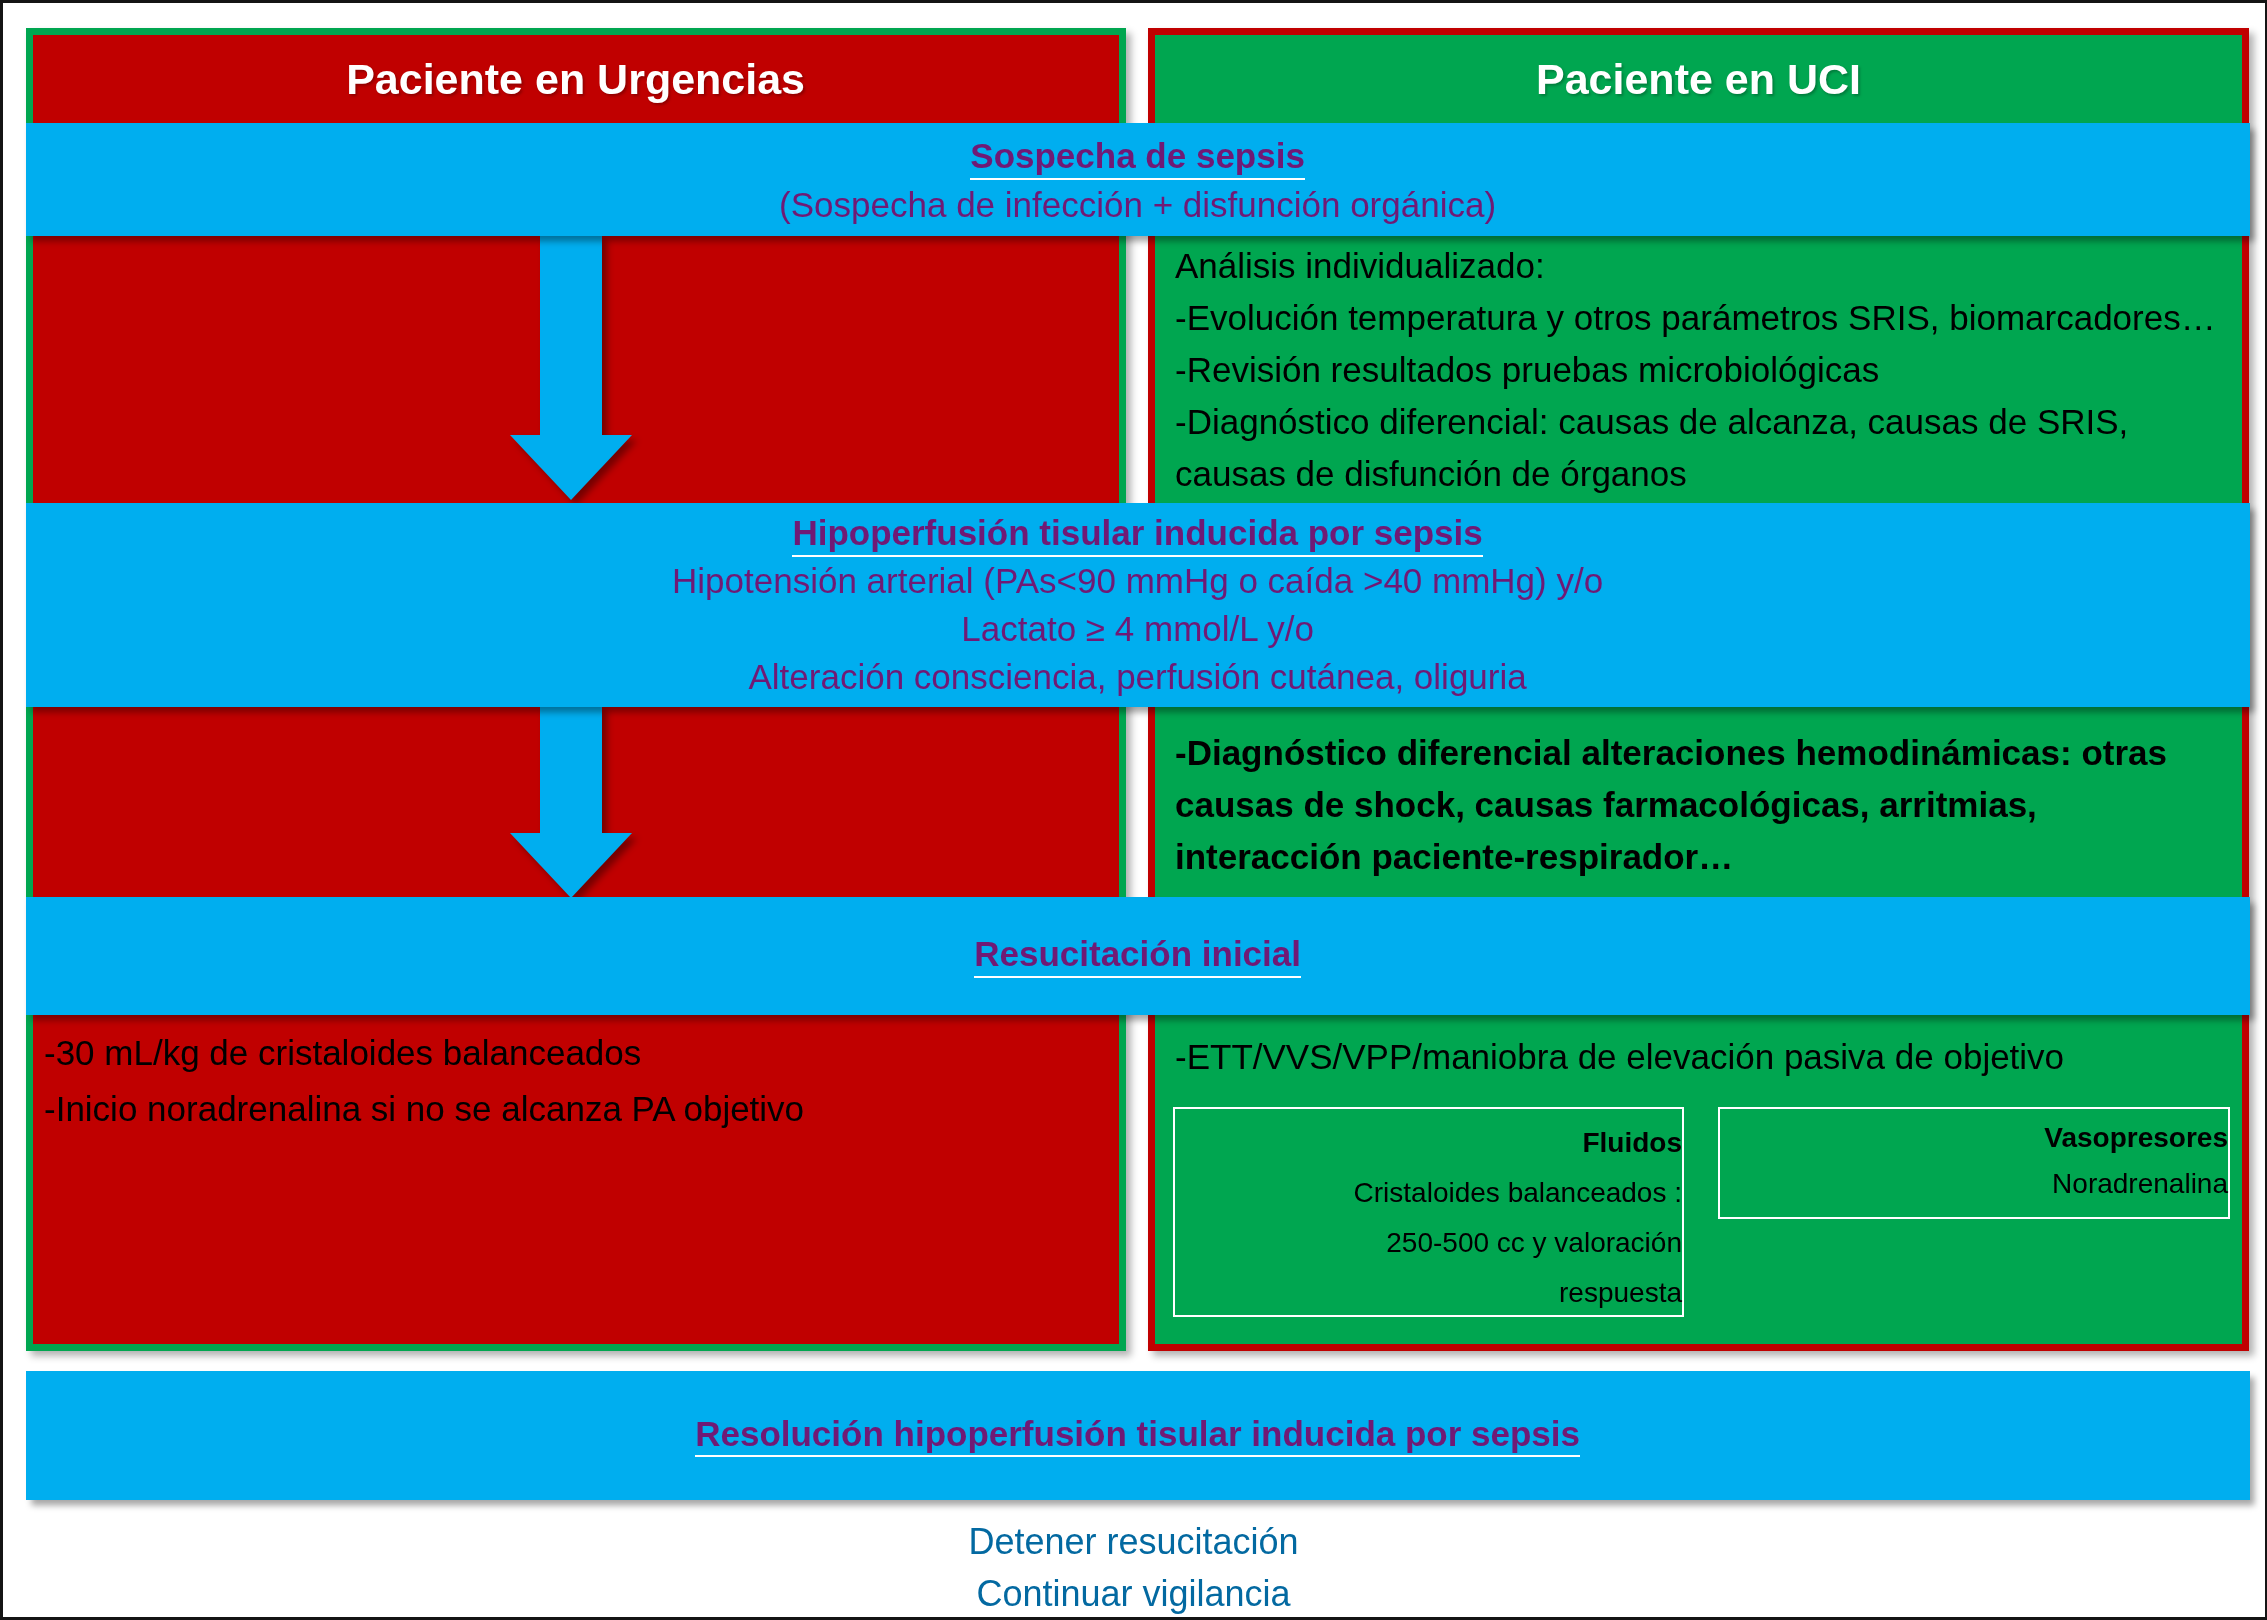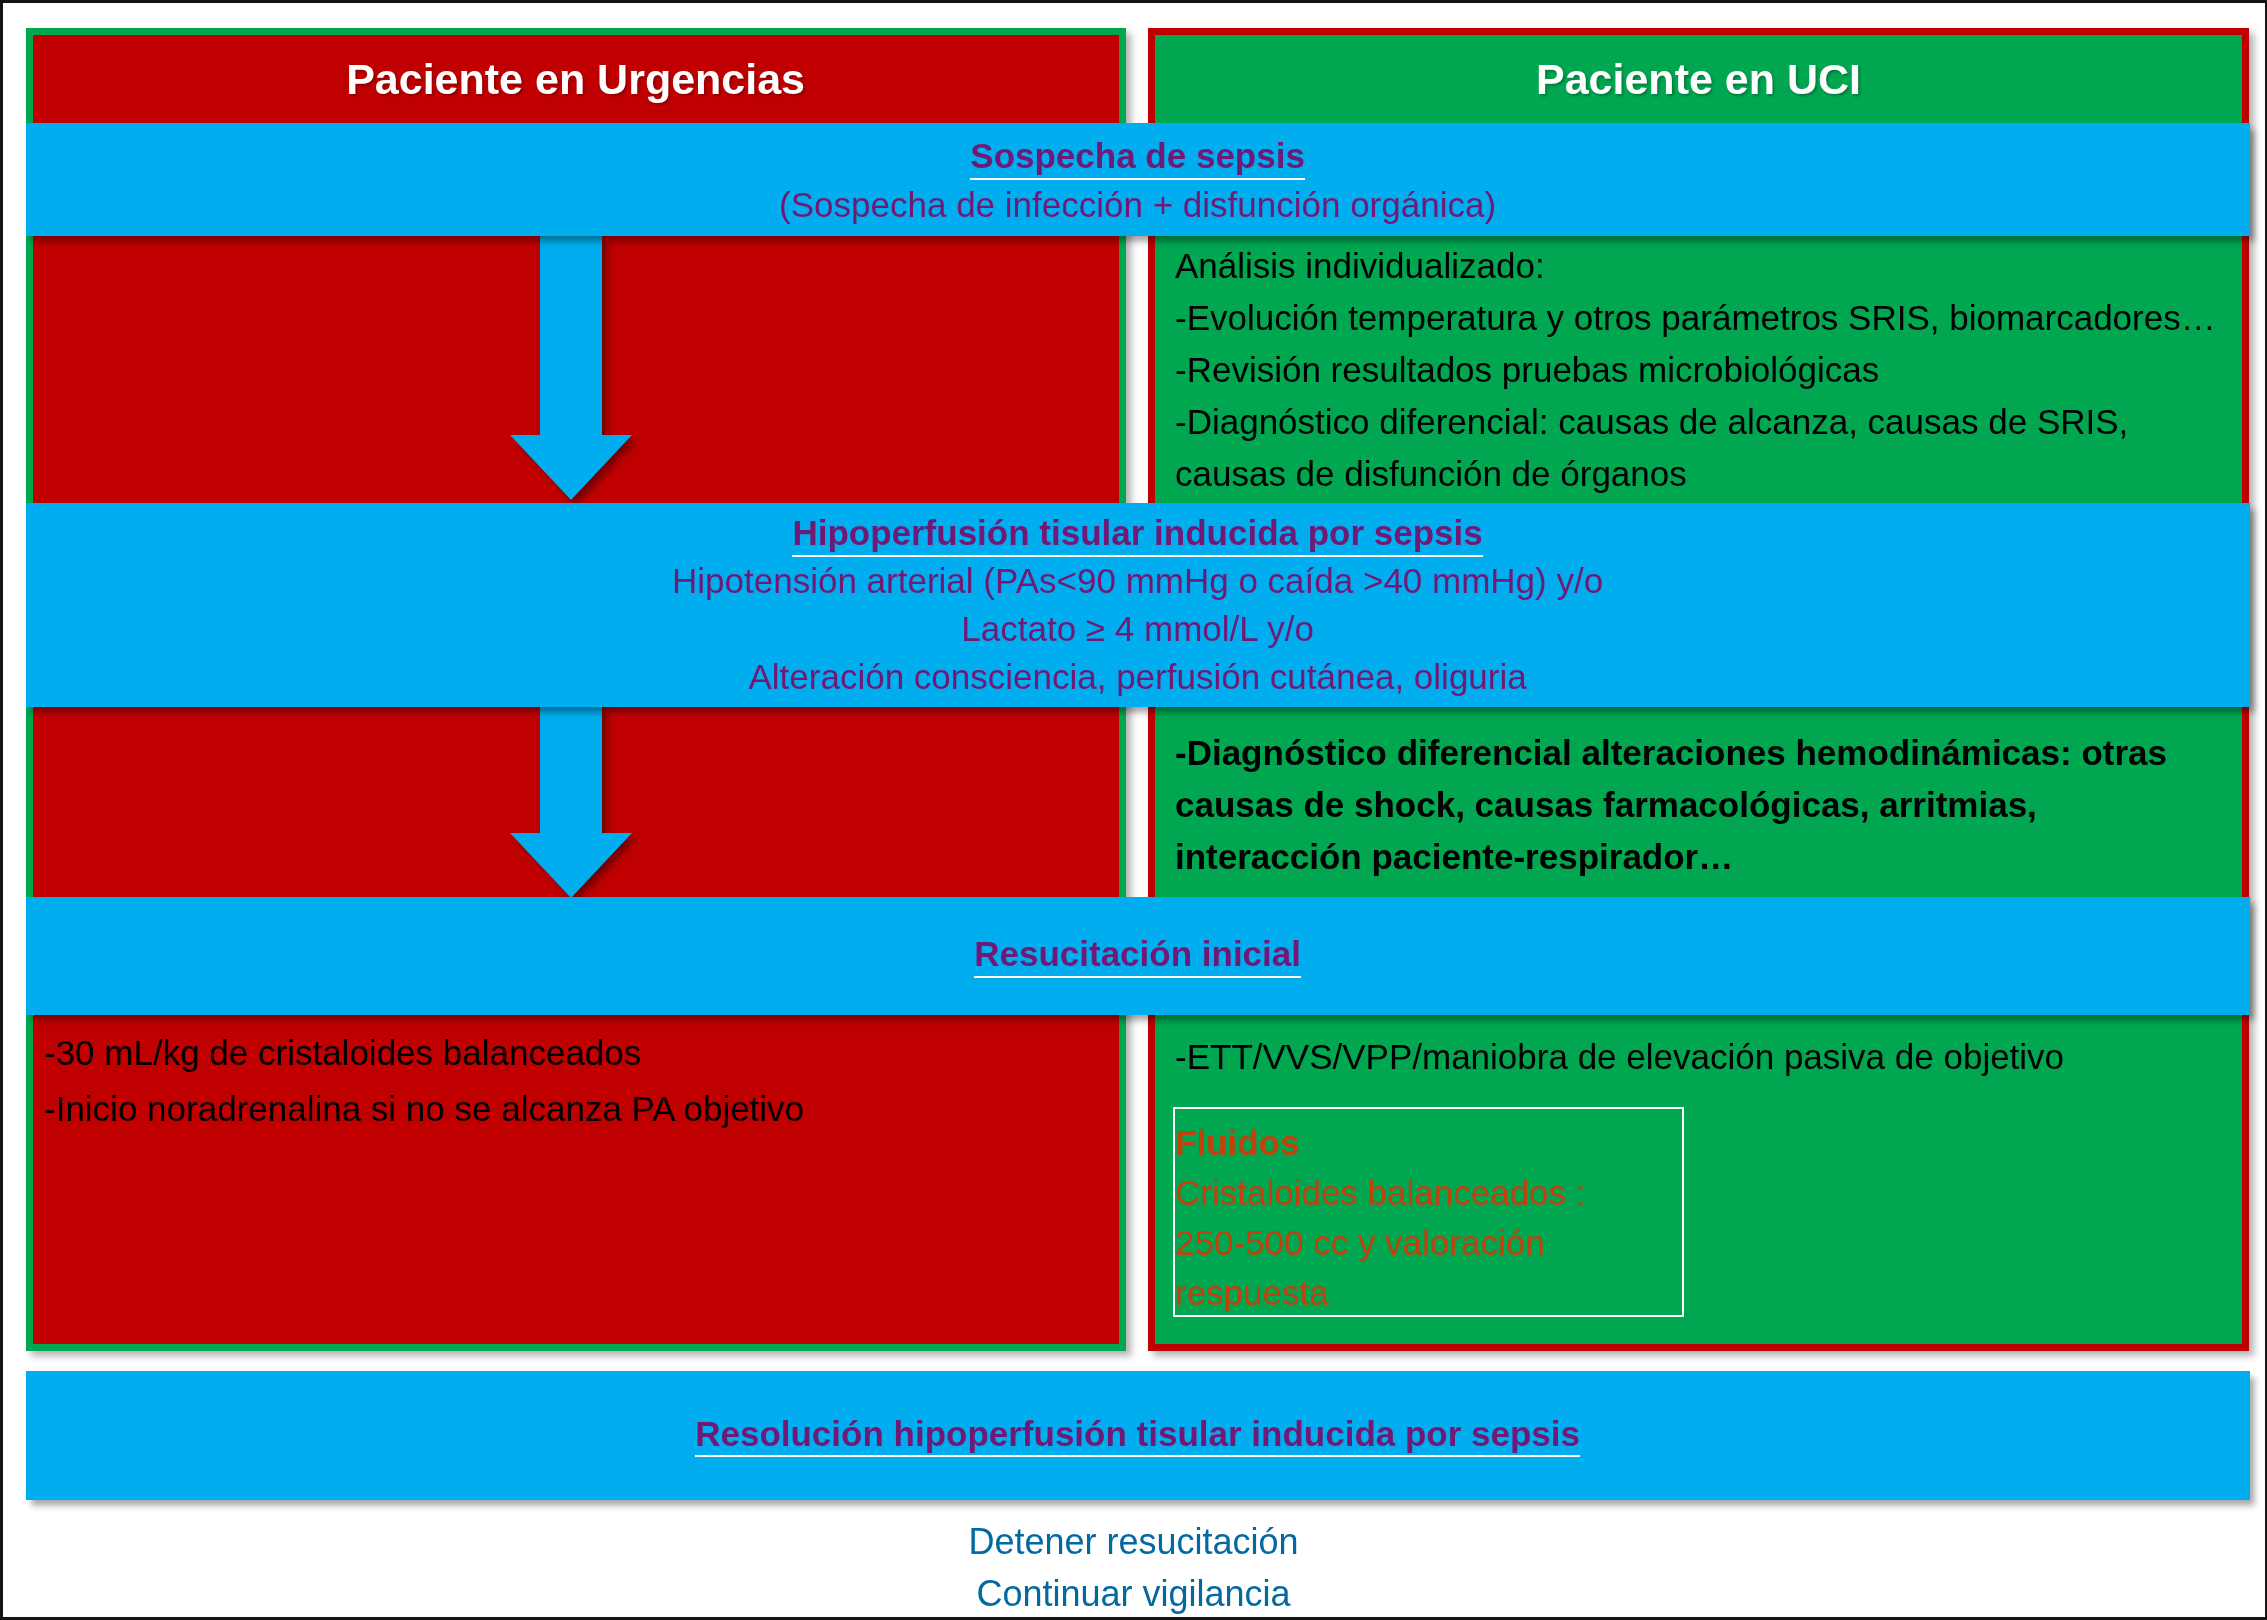--- a/index.html
+++ b/index.html
@@ -58,21 +58,21 @@
   .txt { position:absolute; z-index:4; color:#000000; font-size:35px; }
   .txt p { margin:0; }
   #uci-analysis { left:1172px; top:237px;  width:1060px; line-height:52px; }
   #uci-hemo     { left:1172px; top:724px;  width:1057px; line-height:52px;font-weight:bold; }
   #er-resus     { left:41px;   top:1022px; width:1045px; line-height:56px; }
   #uci-ett      { left:1172px; top:1028px; width:1060px; line-height:52px; }
 
   
   .wbox {
     position:absolute; z-index:4; box-sizing:border-box;
-    border:2.7px solid #ffffff; text-align:left; color:#c2410c; font-size:35px;
+    border:2.7px solid #ffffff; text-align:right; color:#000000; font-size:28px;
   }
   .wbox p { margin:0; }
   #box-fluidos { left:1170px; top:1104px; width:511px; height:210px; line-height:50px; padding-top:9px; }
   #box-vaso    { left:1715px; top:1104px; width:512px; height:112px; line-height:46px; padding-top:6.3px; }
   .wbox-title { font-weight:700; }
 
   
   #footer { position:absolute; left:0; top:1513px; width:2261px; text-align:center;
     color:#0369a1; font-size:36px; line-height:52px; z-index:4; }
   #footer p { margin:0; }
@@ -139,20 +139,24 @@
     <p>-ETT/VVS/VPP/maniobra de elevación pasiva de objetivo</p>
   </div>
 
   <div class="wbox" id="box-fluidos">
     <p class="wbox-title">Fluidos</p>
     <p>Cristaloides balanceados :</p>
     <p>250-500 cc y valoración</p>
     <p>respuesta</p>
   </div>
 
+  <div class="wbox" id="box-vaso">
+    <p class="wbox-title">Vasopresores</p>
+    <p>Noradrenalina</p>
+  </div>
 
   <div id="footer">
     <p>Detener resucitación</p>
     <p>Continuar vigilancia</p>
   </div>
 
 </div>
 
 
 </body></html>

